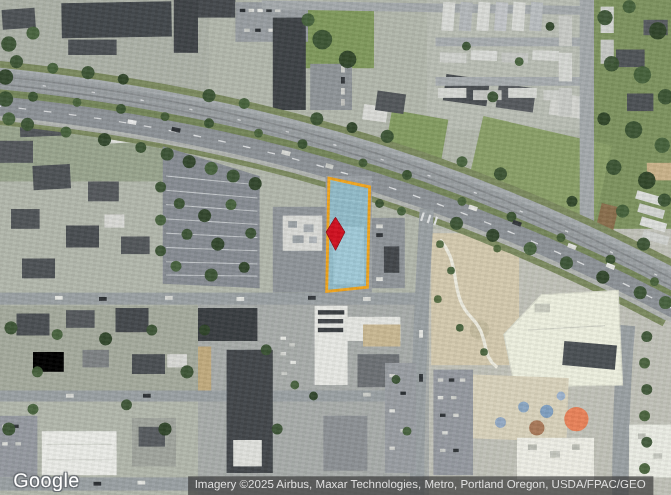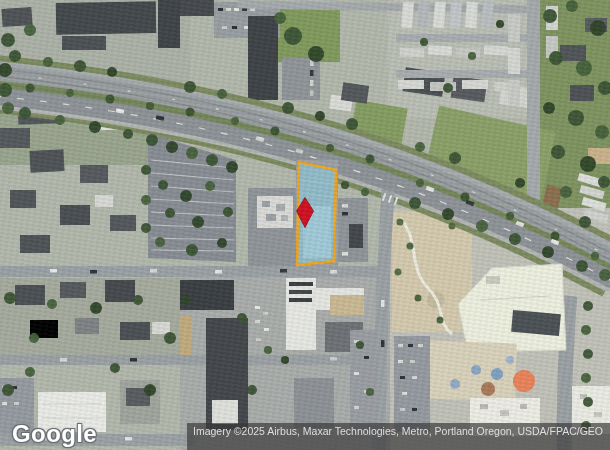--- a/index.html
+++ b/index.html
@@ -4,24 +4,24 @@
 <style>
   html,body{margin:0;padding:0;background:#222;}
   #viewport{position:relative;width:610px;height:450px;overflow:hidden;
     font-family:"Liberation Sans",sans-serif;background:#b2b7ac;}
   #map-svg{position:absolute;left:0;top:0;width:610px;height:450px;display:block;}
   .grain{position:absolute;left:0;top:0;width:610px;height:450px;pointer-events:none;
     background:
       repeating-linear-gradient(8deg, rgba(255,255,255,.03) 0 2px, rgba(0,0,0,.04) 2px 4px),
       repeating-linear-gradient(98deg, rgba(255,255,255,.02) 0 3px, rgba(20,30,10,.03) 3px 6px);
     opacity:.8;}
-  #google-logo{position:absolute;left:12px;bottom:2px;font-size:24px;font-weight:700;
+  #google-logo{position:absolute;left:12px;bottom:2px;font-size:18px;font-weight:400;
     letter-spacing:.4px;color:#ffffff;
     text-shadow:-1px -1px 0 #6a6f74,1px -1px 0 #6a6f74,-1px 1px 0 #6a6f74,1px 1px 0 #6a6f74,0 0 3px #55595d;}
-  #attribution{position:absolute;right:0;bottom:0;height:27px;line-height:17px;
+  #attribution{position:absolute;right:16px;bottom:0;height:17px;line-height:17px;
     background:rgba(55,55,55,.68);color:#dfdfdf;font-size:10.5px;padding:0 7px 0 6px;
     white-space:nowrap;}
 </style>
 </head>
 <body>
 
 <div id="viewport">
 <svg id="map-svg" viewBox="0 0 610 450" xmlns="http://www.w3.org/2000/svg">
 
   <g>

